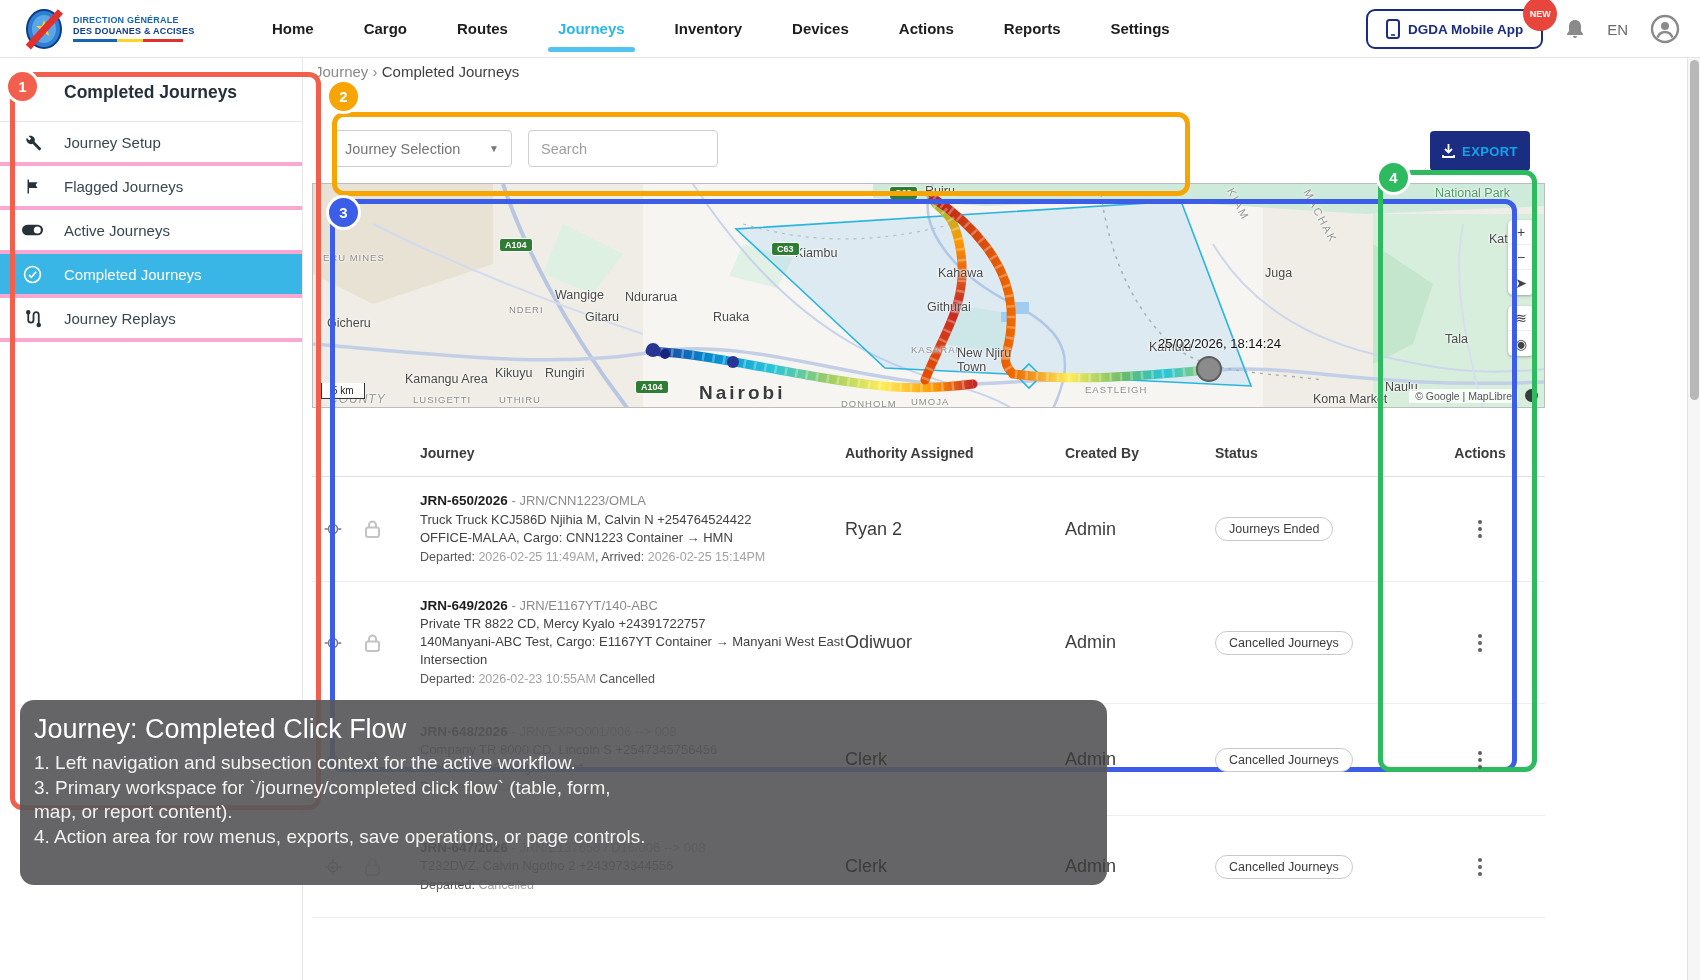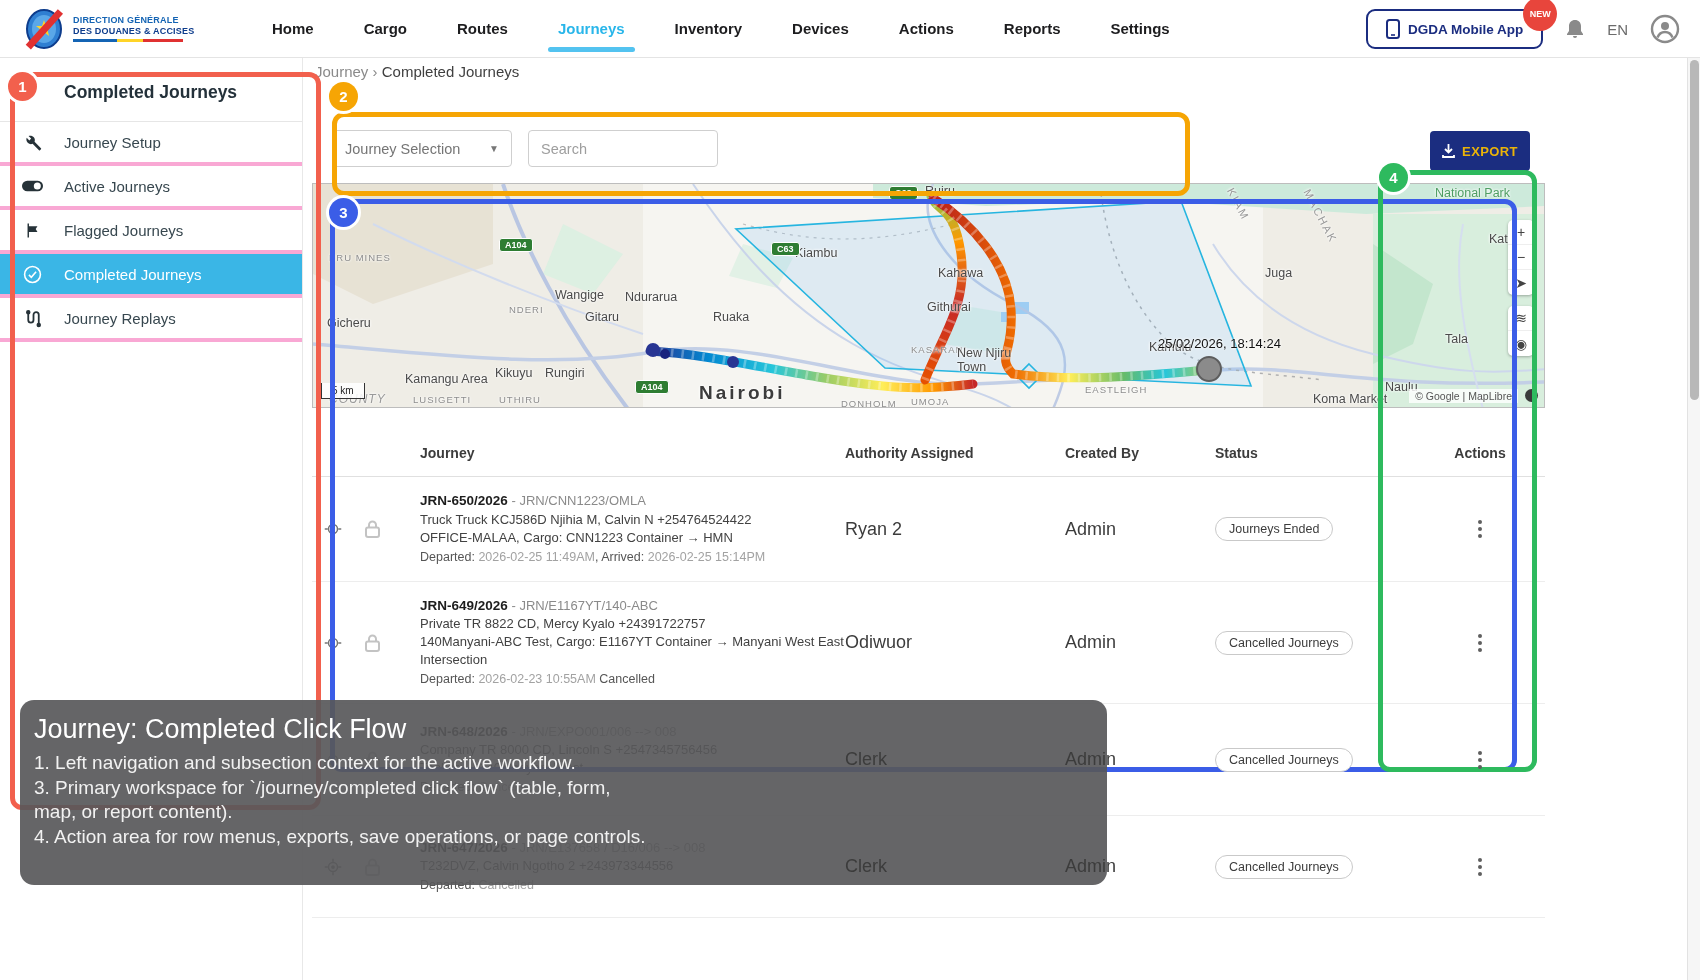--- a/index.html
+++ b/index.html
@@ -49,21 +49,21 @@
   .breadcrumb { position:absolute; left:315px; top:63px; font-size:15px; color:#8a8a8a; z-index:6; }
   .breadcrumb .cur { color:#3f3f3f; }
   .filters { position:absolute; left:332px; top:130px; display:flex; gap:16px; z-index:6; }
   .select-box { width:180px; height:37px; border:1px solid #cfcfcf; border-radius:4px; display:flex;
                 align-items:center; justify-content:space-between; padding:0 12px; color:#757575;
                 font-size:14.5px; background:#fff; cursor:pointer; }
   .select-box .caret { font-size:10px; color:#777; }
   .search-box { width:190px; height:37px; border:1px solid #cfcfcf; border-radius:4px; padding:0 12px;
                 font-size:14.5px; color:#9e9e9e; display:flex; align-items:center; background:#fff; }
   .export-btn { position:absolute; left:1430px; top:131px; width:100px; height:40px; background:#1b2d80;
-                color:#eab308; border:none; border-radius:4px; font-size:13px; font-weight:bold;
+                color:#0ea5e9; border:none; border-radius:4px; font-size:13px; font-weight:bold;
                 letter-spacing:.4px; display:flex; align-items:center; justify-content:center; gap:7px;
                 cursor:pointer; z-index:6; }
 
   
   .map { position:absolute; left:312px; top:183px; width:1233px; height:225px; border:1px solid #bdbdbd;
          overflow:hidden; background:#efede6; z-index:4; }
   .map-label { position:absolute; white-space:nowrap; color:#5d5d5d; font-size:12px;
                text-shadow:0 0 3px #fff,0 0 3px #fff; }
   .ml-minor { font-size:9.5px; letter-spacing:1px; color:#8d8d8d; }
   .ml-town  { font-size:12.5px; color:#4a4a4a; }
@@ -228,34 +228,34 @@
         <div class="sb-item">
           <span class="sb-ic">
             <svg width="19" height="19" viewBox="0 0 24 24" fill="currentColor">
               <path d="M22.7 19.3l-8.1-8.1c.8-2 .4-4.4-1.3-6.1C11.5 3.3 9 2.9 7 3.8l3.3 3.3L8 9.4 4.7 6.1c-.9 2-.5 4.5 1.3 6.3 1.7 1.7 4.1 2.1 6.1 1.3l8.1 8.1c.3.3.9.3 1.2 0l1.3-1.3c.4-.4.4-.9 0-1.2z"></path>
             </svg>
           </span>
           <span>Journey Setup</span>
         </div>
         <div class="sb-item">
           <span class="sb-ic">
+            <svg width="17" height="19" viewBox="0 0 24 24" fill="currentColor">
+              <path d="M5 2v20h2v-8h12l-2.5-4L19 6H7V2z"></path>
+            </svg>
+          </span>
+          <span>Flagged Journeys</span>
+        </div>
+        <div class="sb-item">
+          <span class="sb-ic">
             <svg width="21" height="14" viewBox="0 0 24 14" fill="currentColor">
               <rect x="0" y="1" width="24" height="12" rx="6"></rect>
               <circle cx="17.5" cy="7" r="4" fill="#fff"></circle>
             </svg>
           </span>
           <span>Active Journeys</span>
-        </div>
-        <div class="sb-item">
-          <span class="sb-ic">
-            <svg width="17" height="19" viewBox="0 0 24 24" fill="currentColor">
-              <path d="M5 2v20h2v-8h12l-2.5-4L19 6H7V2z"></path>
-            </svg>
-          </span>
-          <span>Flagged Journeys</span>
         </div>
         <div class="sb-item active">
           <span class="sb-ic">
             <svg width="19" height="19" viewBox="0 0 24 24" fill="none" stroke="currentColor" stroke-width="2">
               <circle cx="12" cy="12" r="10"></circle>
               <path d="M7.5 12.5l3 3 6-7"></path>
             </svg>
           </span>
           <span>Completed Journeys</span>
         </div>
@@ -375,21 +375,21 @@
         <div class="map-label ml-town" style="left: 242px; top: 104px; white-space: pre-line;">Wangige</div>
         <div class="map-label ml-town" style="left: 272px; top: 126px; white-space: pre-line;">Gitaru</div>
         <div class="map-label ml-town" style="left: 312px; top: 106px; white-space: pre-line;">Ndurarua</div>
         <div class="map-label ml-town" style="left: 92px; top: 188px; white-space: pre-line;">Kamangu Area</div>
         <div class="map-label ml-town" style="left: 182px; top: 182px; white-space: pre-line;">Kikuyu</div>
         <div class="map-label ml-town" style="left: 232px; top: 182px; white-space: pre-line;">Rungiri</div>
         <div class="map-label ml-minor" style="left: 100px; top: 210px; white-space: pre-line;">LUSIGETTI</div>
         <div class="map-label ml-minor" style="left: 186px; top: 210px; white-space: pre-line;">UTHIRU</div>
         <div class="map-label ml-county" style="left: 16px; top: 208px; white-space: pre-line;">COUNTY</div>
         <div class="map-label ml-town" style="left: 14px; top: 132px; white-space: pre-line;">Gicheru</div>
-        <div class="map-label ml-minor" style="left: 16px; top: 68px; white-space: pre-line;">ERU MINES</div>
+        <div class="map-label ml-minor" style="left: 10px; top: 68px; white-space: pre-line;">ERU MINES</div>
         <div class="map-label ml-town" style="left: 644px; top: 162px; white-space: pre-line;">New Njiru
 Town</div>
         <div class="map-label ml-minor" style="left: 598px; top: 212px; white-space: pre-line;">UMOJA</div>
         <div class="map-label ml-town" style="left: 952px; top: 82px; white-space: pre-line;">Juga</div>
         <div class="map-label ml-town" style="left: 836px; top: 156px; white-space: pre-line;">Kamulu</div>
         <div class="map-label ml-city" style="left: 386px; top: 198px; white-space: pre-line;">Nairobi</div>
         <div class="map-label ml-minor" style="left: 528px; top: 214px; white-space: pre-line;">DONHOLM</div>
         <div class="map-label ml-minor" style="left: 772px; top: 200px; white-space: pre-line;">EASTLEIGH</div>
         <div class="map-label ml-park" style="left: 1122px; top: 2px; white-space: pre-line;">National Park</div>
         <div class="map-label ml-town" style="left: 1176px; top: 48px; white-space: pre-line;">Kathek</div>

